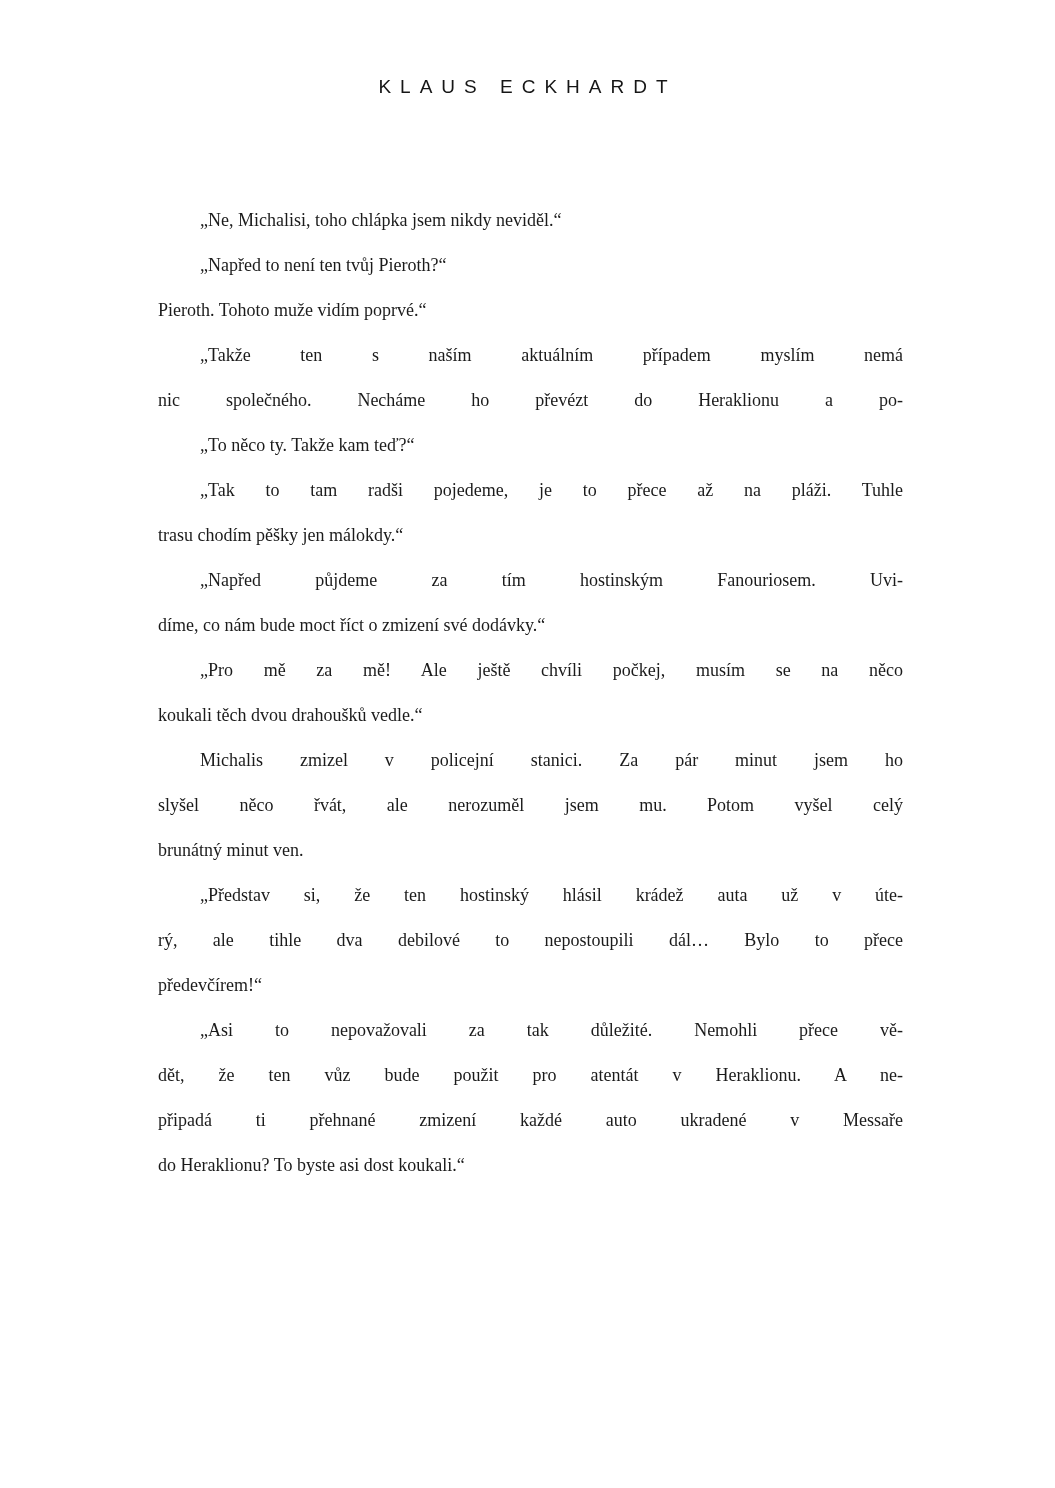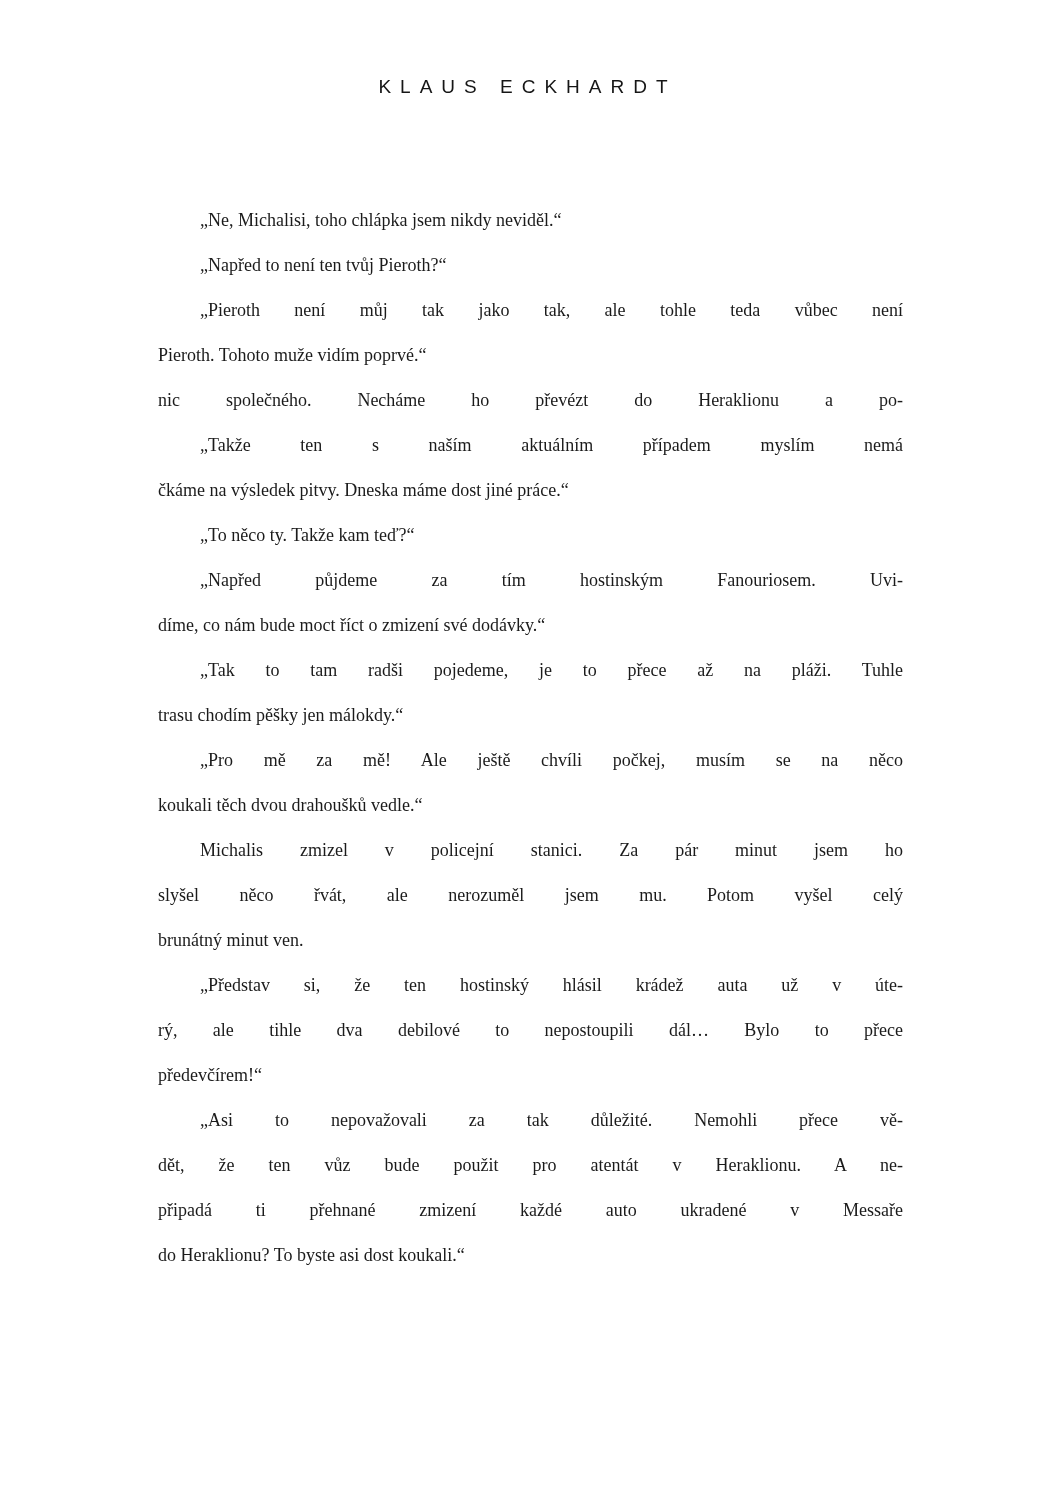--- a/index.html
+++ b/index.html
@@ -73,38 +73,36 @@
   <div class="running-head">KLAUS ECKHARDT</div>
 
   <main class="text-block">
       <div class="paragraph">
         <div class="line indent para-end">„Ne, Michalisi, toho chlápka jsem nikdy neviděl.“</div>
       </div>
       <div class="paragraph">
         <div class="line indent para-end">„Napřed to není ten tvůj Pieroth?“</div>
       </div>
       <div class="paragraph">
-        <div class="line indent">„Pieroth není můj tak jako tak, ale tohle teda vůbec není</div>
         <div class="line para-end">Pieroth. Tohoto muže vidím poprvé.“</div>
       </div>
       <div class="paragraph">
+        <div class="line indent">„Takže ten s naším aktuálním případem myslím nemá</div>
         <div class="line">nic společného. Necháme ho převézt do Heraklionu a po-</div>
-        <div class="line indent">„Takže ten s naším aktuálním případem myslím nemá</div>
-        <div class="line para-end">čkáme na výsledek pitvy. Dneska máme dost jiné práce.“</div>
       </div>
       <div class="paragraph">
         <div class="line indent para-end">„To něco ty. Takže kam teď?“</div>
       </div>
       <div class="paragraph">
+        <div class="line indent">„Tak to tam radši pojedeme, je to přece až na pláži. Tuhle</div>
+        <div class="line para-end">trasu chodím pěšky jen málokdy.“</div>
+      </div>
+      <div class="paragraph">
         <div class="line indent">„Napřed půjdeme za tím hostinským Fanouriosem. Uvi-</div>
         <div class="line para-end">díme, co nám bude moct říct o zmizení své dodávky.“</div>
-      </div>
-      <div class="paragraph">
-        <div class="line indent">„Tak to tam radši pojedeme, je to přece až na pláži. Tuhle</div>
-        <div class="line para-end">trasu chodím pěšky jen málokdy.“</div>
       </div>
       <div class="paragraph">
         <div class="line indent">„Pro mě za mě! Ale ještě chvíli počkej, musím se na něco</div>
         <div class="line para-end">koukali těch dvou drahoušků vedle.“</div>
       </div>
       <div class="paragraph">
         <div class="line indent">Michalis zmizel v policejní stanici. Za pár minut jsem ho</div>
         <div class="line">slyšel něco řvát, ale nerozuměl jsem mu. Potom vyšel celý</div>
         <div class="line para-end">brunátný minut ven.</div>
       </div>

